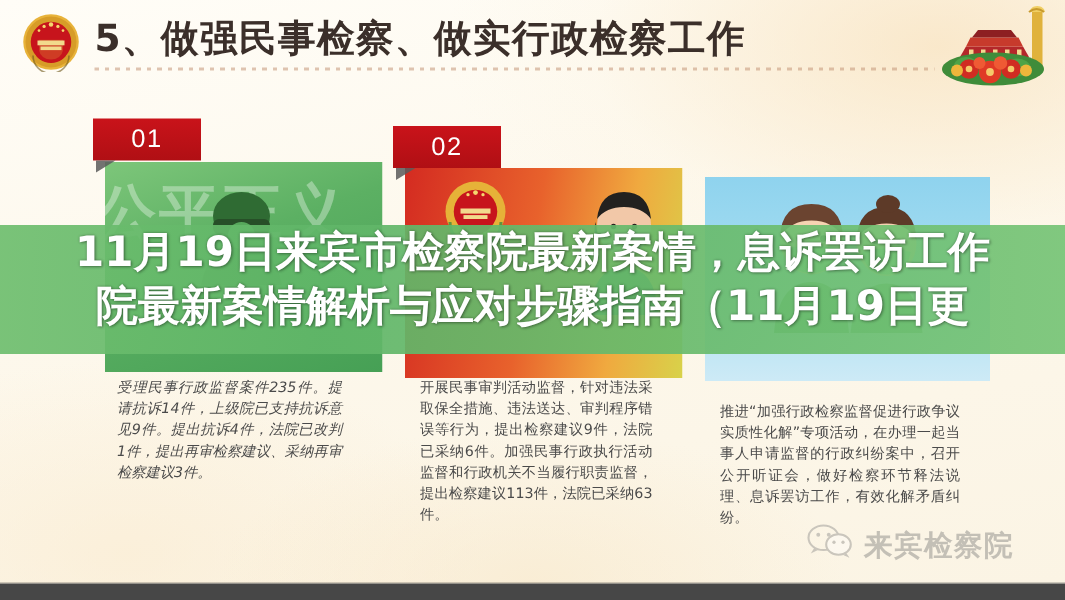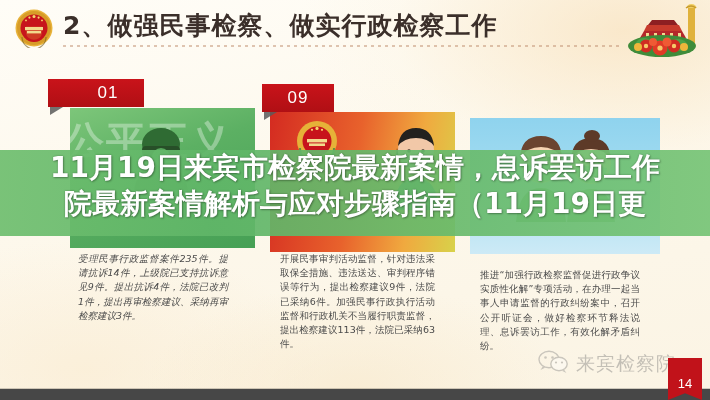--- a/index.html
+++ b/index.html
@@ -91,21 +91,21 @@
   }
   .badge::after {
     content: "";
     position: absolute;
     left: 2px; bottom: -8px;
     width: 0; height: 0;
     border-left: 13px solid #5a5a5a;
     border-bottom: 8px solid transparent;
     opacity: .85;
   }
-  #badge-01 { left: 48px;  top: 79px; padding-left: 24px; }
+  #badge-01 { left: 62px;  top: 79px; }
   #badge-02 { left: 262px; top: 84px; }
   #badge-03 { left: 462px; top: 89px; }
 
   
   .panel {
     position: absolute;
     overflow: hidden;
     z-index: 2;
   }
   #panel-1 { left: 70px;  top: 108px; width: 185px; height: 140px; }
@@ -195,20 +195,21 @@
 
   
   .wechat-wm {
     position: absolute;
     right: 34px; bottom: 22px;
     z-index: 8;
     display: flex;
     align-items: center;
     gap: 8px;
     opacity: .38;
+    font-weight: bold;
   }
   .wechat-wm-text {
     font-size: 19px;
     color: #6b6b6b;
     font-family: "DejaVu Sans", sans-serif;
     letter-spacing: 1px;
   }
 
   .page-ribbon {
     position: absolute;
@@ -267,21 +268,21 @@
           <circle cx="20" cy="8.4" r="1.5"></circle>
           <circle cx="15.4" cy="9.6" r="1.1"></circle>
           <circle cx="24.6" cy="9.6" r="1.1"></circle>
           <circle cx="12" cy="12.4" r=".9"></circle>
           <circle cx="28" cy="12.4" r=".9"></circle>
         </g>
         <path d="M8 29 a12 12 0 0 0 24 0" fill="none" stroke="#6f5a1c" stroke-width="1.1" opacity=".6"></path>
       </svg>
     </div>
 
-    <div class="header-title">2、做强民事检察、做实行政检察工作</div>
+    <div class="header-title">5、做强民事检察、做实行政检察工作</div>
 
     <div class="header-rule"></div>
 
     <div class="header-deco">
       <svg viewBox="0 0 92 62" width="92" height="62">
         <rect x="72" y="6" width="7" height="40" rx="2" fill="#e0b23c"></rect>
         <path d="M75.5 4 c3 0 5 2 5 4 h-10 c0-2 2-4 5-4z" fill="#f0cf64"></path>
         <path d="M70 8 q5 -4 10 0" stroke="#c79a2e" stroke-width="1.4" fill="none"></path>
         <g transform="translate(22,16)">
           <path d="M2 22 h46 l-4 -7 h-38 z" fill="#b4272a"></path>
@@ -309,21 +310,21 @@
           <circle cx="68" cy="47" r="4" fill="#eeb63b"></circle>
           <circle cx="30" cy="46" r="2.2" fill="#f6c96a"></circle>
           <circle cx="44" cy="48" r="2.6" fill="#f6c96a"></circle>
           <circle cx="58" cy="46" r="2.2" fill="#f6c96a"></circle>
         </g>
       </svg>
     </div>
   </div>
 
   <div class="badge" id="badge-01">01</div>
-  <div class="badge" id="badge-02">09</div>
+  <div class="badge" id="badge-02">02</div>
 
   <div class="panel" id="panel-1">
     <div class="panel-1-art"></div>
     <div class="wm-text" style="left:-6px; top:6px;">公平正义</div>
     <div class="p1-figure">
       <svg viewBox="0 0 78 72" width="78" height="72">
         <ellipse cx="39" cy="20" rx="19" ry="16" fill="#2f6b33"></ellipse>
         <rect x="20" y="22" width="38" height="10" rx="4" fill="#274f28"></rect>
         <path d="M12 66 q5 -26 27 -26 q22 0 27 26 z" fill="#3d8b42"></path>
         <circle cx="39" cy="33" r="9" fill="#57a85c"></circle>
@@ -405,20 +406,17 @@
         <circle cx="14.5" cy="7.5" r="1.3" fill="#7b7b7b"></circle>
         <ellipse cx="21" cy="14" rx="8.2" ry="6.8" fill="#ffffff" stroke="#7b7b7b" stroke-width="1.4"></ellipse>
         <path d="M26 19.5 l2.4 3.4 l-4 -1.8z" fill="#7b7b7b"></path>
         <circle cx="18" cy="12.5" r="1.1" fill="#7b7b7b"></circle>
         <circle cx="24" cy="12.5" r="1.1" fill="#7b7b7b"></circle>
       </svg>
     </span>
     <span class="wechat-wm-text">来宾检察院</span>
   </div>
 
-  <div class="page-ribbon">
-    <span class="page-ribbon-num">14</span>
-  </div>
 
   <div class="bottom-hairline"></div>
   <div class="bottom-bar"></div>
 
 </div>
 
 </body></html>

